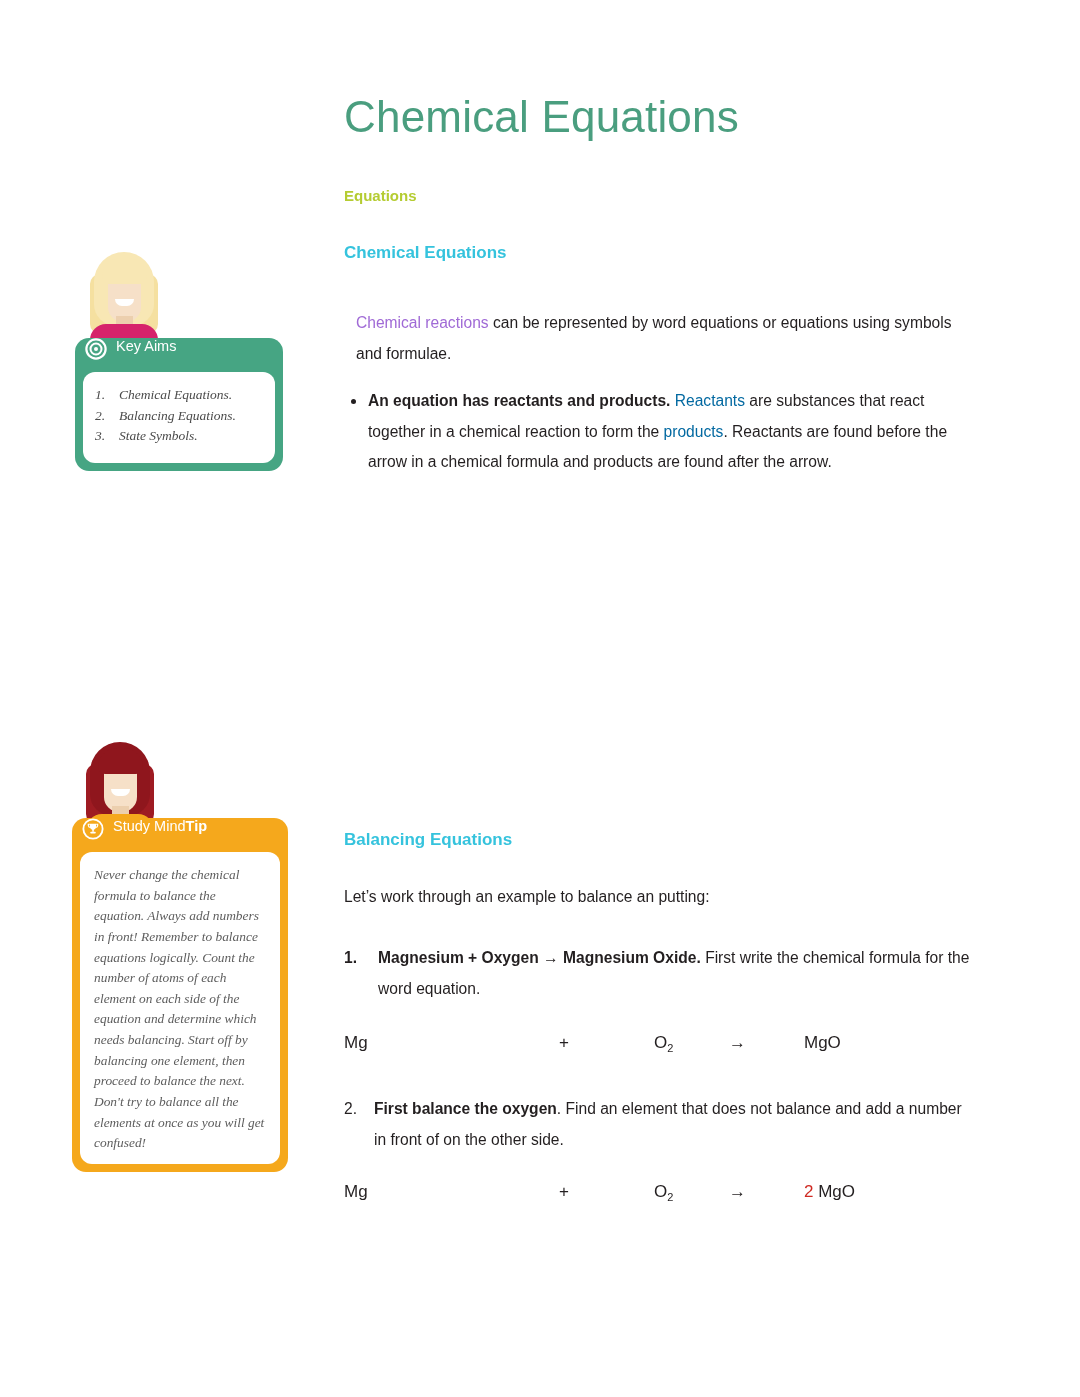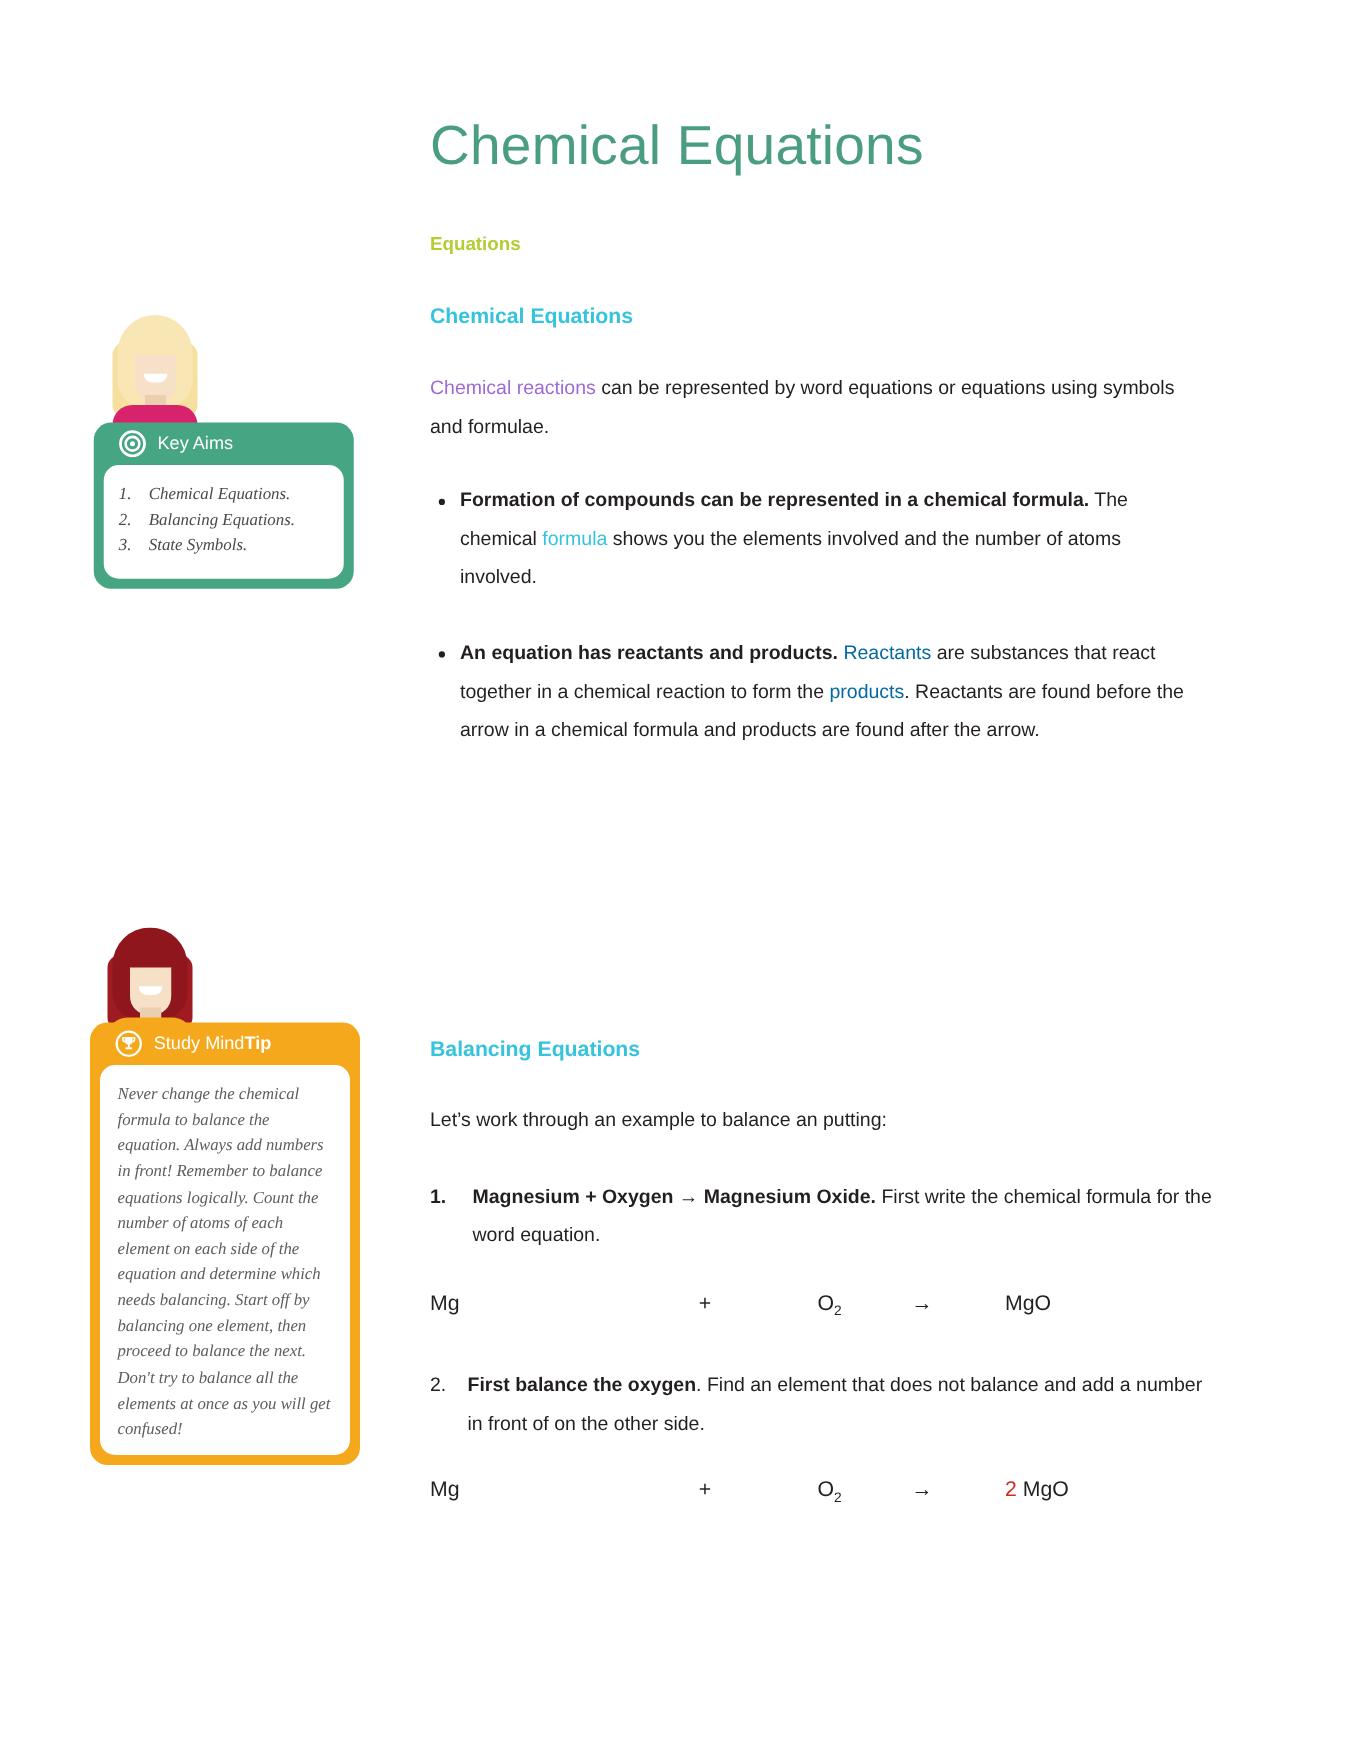--- a/index.html
+++ b/index.html
@@ -87,22 +87,22 @@
     left: 2px; top: 72px;
     width: 68px; height: 34px;
     border-radius: 16px 16px 0 0;
   }
   .card-header {
     position: absolute;
     left: 0; top: 0;
     height: 34px;
     border-radius: 12px 12px 12px 0;
     display: flex;
-    align-items: center;
-    padding: 0 16px 0 20px;
+    align-items: flex-start;
+    padding: 0 16px 0 10px;
     color: #ffffff;
     font-size: 14.5px;
   }
   .card-header .hdr-icon {
     width: 22px; height: 22px;
     margin-right: 9px;
     flex: 0 0 auto;
     display: block;
   }
   .card-body {
@@ -199,21 +199,21 @@
     font-size: 15.6px;
     line-height: 1.97;
     color: #231f20;
   }
   .hl-purple { color: #a06ad6; }
   .hl-blue { color: #0369a1; }
   .hl-cyan { color: #35c3dd; }
   .hl-red { color: #cf2a22; }
   .bold { font-weight: bold; }
 
-  p.intro { position: absolute; top: 296px; left: 0; width: 600px; margin: 0; }
+  p.intro { position: absolute; top: 296px; left: 0; width: 600px; margin: 12px; }
 
   ul.bullets {
     position: absolute;
     top: 386px; left: 6px;
     width: 600px;
     margin: 0; padding: 0;
     list-style: none;
   }
   ul.bullets > li {
     position: relative;
@@ -344,23 +344,20 @@
     <h2 class="section-title">Equations</h2>
 
     <h3 class="sub-title" id="sub-chemical">Chemical Equations</h3>
 
     <p class="intro body-text">
       <span class="hl-purple">Chemical reactions</span><span> can be represented by word equations or equations using symbols and formulae.</span>
     </p>
 
     <ul class="bullets body-text">
       <li>
-        <span class="bold">Formation of compounds can be represented in a chemical formula.</span><span> The chemical </span><span class="hl-cyan">formula</span><span> shows you the elements involved and the number of atoms involved.</span>
-      </li>
-      <li>
         <span class="bold">An equation has reactants and products.</span><span> </span><span class="hl-blue">Reactants</span><span> are substances that react together in a chemical reaction to form the </span><span class="hl-blue">products</span><span>. Reactants are found before the arrow in a chemical formula and products are found after the arrow.</span>
       </li>
     </ul>
 
     <h3 class="sub-title" id="sub-balancing">Balancing Equations</h3>
 
     <p class="lets body-text">Let’s work through an example to balance an putting:</p>
 
     <p class="step body-text" id="step-1">
       <span class="step-num">1.</span><span class="bold">Magnesium + Oxygen → Magnesium Oxide.</span><span> First write the chemical formula for the word equation.</span>

